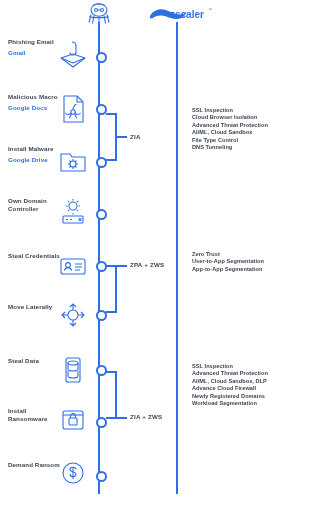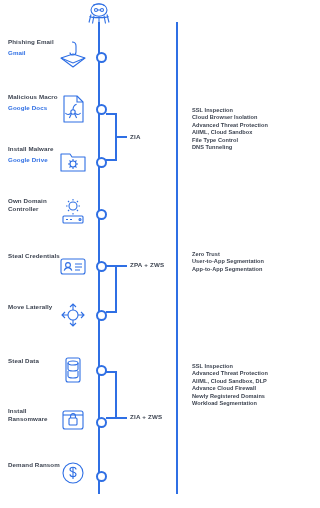--- a/index.html
+++ b/index.html
@@ -84,20 +84,27 @@
       <ellipse cx="17" cy="8" rx="8" ry="6.2"></ellipse>
       <path d="M11 3.5c1.5-2 9-2 11.5 0"></path>
       <circle cx="14" cy="8" r="1.5"></circle>
         <circle cx="20" cy="8" r="1.5"></circle>
       <path d="M15.5 8h3"></path>
       <path d="M9 12.5l-2 8M12 13.5l-1.5 8M17 14.5v7M22 13.5l1.5 8M25 12.5l2 8"></path>
       <path d="M7.5 14.5c2.5 1.5 16.5 1.5 19 0"></path>
     </svg>
   </div>
 
+  <div class="logo">
+    <svg viewBox="0 0 66 16" width="66" height="16">
+      <path d="M2 10c3-6 10-8 16-6 5 1.6 8 4.6 13 4.6 4 0 6-1.4 7.5-3.2-1 4.6-5 7.6-10.5 7.6-6 0-10-3.4-15-3.4-4 0-6.5 1.2-8 2.4-1.4 1-3.8.6-3-2z" fill="#2f6fe4"></path>
+      <text x="22" y="12" font-family="Liberation Sans, sans-serif" font-size="10" font-weight="bold" fill="#2f6fe4">zscaler</text>
+      <text x="60" y="5" font-family="Liberation Sans, sans-serif" font-size="4" fill="#2f6fe4">™</text>
+    </svg>
+  </div>
 
   <div class="stage-label" style="top:38px">
     <span>Phishing Email</span>
     <span class="app">Gmail</span>
   </div>
   <div class="step-icon" style="top:40px">
     <svg viewBox="0 0 30 30" width="30" height="30" fill="none" stroke="#2f6fe4" stroke-width="1.1">
       <path d="M14 2c2.5 0 4 1.6 4 4v6"></path>
       <path d="M18 12c0 2-1.4 3-3 3s-3-1-3-2.6"></path>
       <path d="M3 18l12-4 12 4-12 9z" stroke-linejoin="round"></path>

